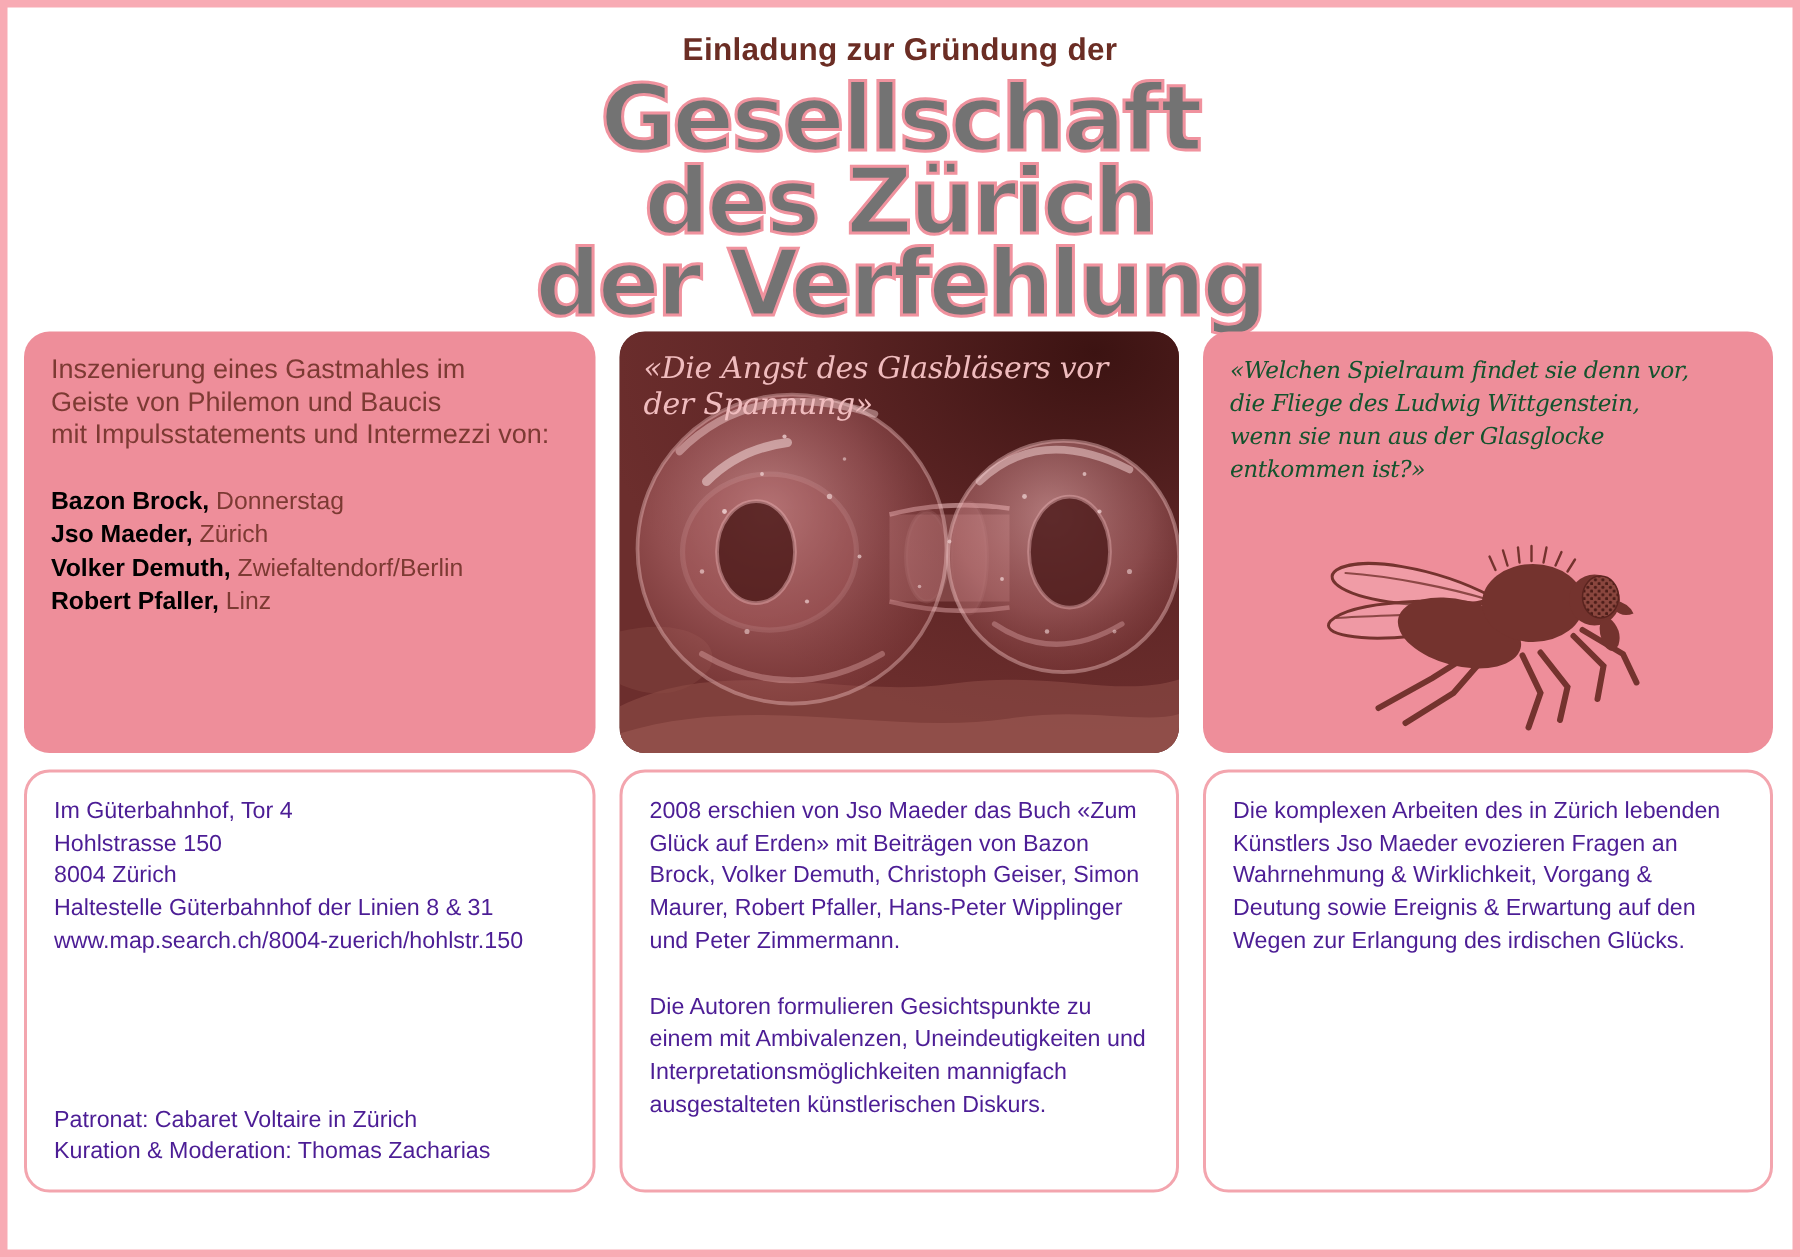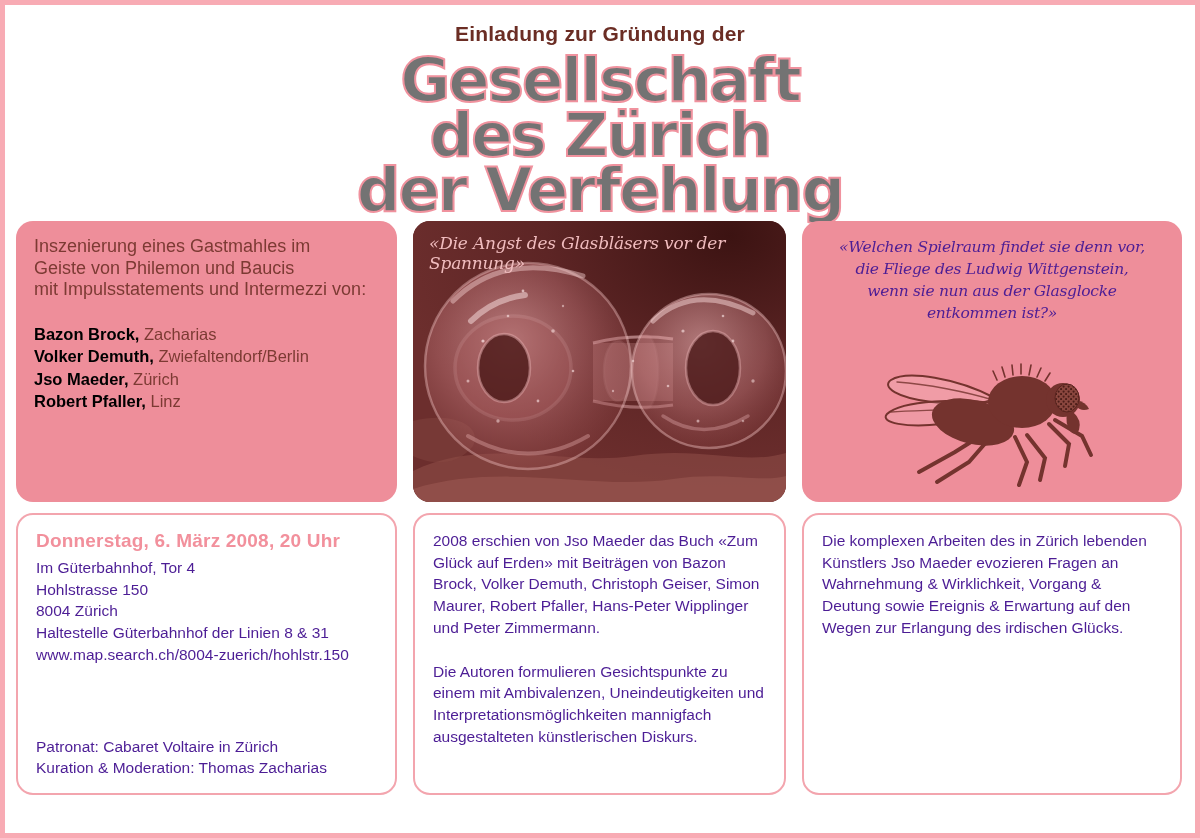--- a/index.html
+++ b/index.html
@@ -52,29 +52,28 @@
   }
   .speakers{margin-top:22px;font-size:16.5px;line-height:22.3px;}
   .speaker .name{font-weight:bold;color:#000000;}
   .speaker .place{color:#7c3a33;}
   
   .photo-panel{position:relative;background:#652a29;padding:0;}
   .photo-panel svg{position:absolute;inset:0;width:100%;height:100%;}
   .photo-caption{
     position:absolute;top:12px;left:16px;right:10px;z-index:2;
     font-family:"DejaVu Serif",serif;font-style:italic;
-    font-size:17px;letter-spacing:-0.2px;
+    font-size:20px;letter-spacing:-0.2px;
     color:#f0bcbe;
   }
   
   .fly-quote{
     font-family:"DejaVu Serif",serif;font-style:italic;
     font-size:15.5px;line-height:22px;letter-spacing:-0.3px;
-    color:#4c1d95;
-    text-align:center;
+    color:#14532d;
   }
   .fly-wrap{margin-top:16px;text-align:center;}
   
   .body-text{font-size:15.5px;line-height:21.7px;color:#4c1d95;}
   .event-date{font-size:19px;font-weight:bold;color:#f2909c;margin-bottom:5px;letter-spacing:.2px;}
   .event-credits{margin-top:auto;}
   .para{margin:0 0 22px 0;}
   .para:last-child{margin-bottom:0;}
 </style>
 </head>
@@ -93,29 +92,29 @@
 
   <div class="grid">
 
     <div class="panel pink">
       <div class="program-intro lines">Inszenierung eines Gastmahles im
 Geiste von Philemon und Baucis
 mit Impulsstatements und Intermezzi von:</div>
       <div class="speakers">
         <div class="speaker">
           <span class="name">Bazon Brock,</span>
-          <span class="place">Zacharias</span>
+          <span class="place">Donnerstag</span>
+        </div>
+        <div class="speaker">
+          <span class="name">Jso Maeder,</span>
+          <span class="place">Zürich</span>
         </div>
         <div class="speaker">
           <span class="name">Volker Demuth,</span>
           <span class="place">Zwiefaltendorf/Berlin</span>
-        </div>
-        <div class="speaker">
-          <span class="name">Jso Maeder,</span>
-          <span class="place">Zürich</span>
         </div>
         <div class="speaker">
           <span class="name">Robert Pfaller,</span>
           <span class="place">Linz</span>
         </div>
       </div>
     </div>
 
     <div class="panel photo-panel">
       <svg viewBox="0 0 373 281" preserveAspectRatio="none">
@@ -231,21 +230,20 @@
               <path d="M160,37 l4,-9"></path>
             <path d="M168,41 l5,-8"></path>
           </g>
 
           <ellipse cx="190" cy="58" rx="12" ry="14" fill="url(#eyeDots)" stroke="#5a241f" stroke-width="1"></ellipse>
         </svg>
       </div>
     </div>
 
     <div class="panel card">
-      <div class="event-date">Donnerstag, 6. März 2008, 20 Uhr</div>
       <div class="body-text lines">Im Güterbahnhof, Tor 4
 Hohlstrasse 150
 8004 Zürich
 Haltestelle Güterbahnhof der Linien 8 &amp; 31
 www.map.search.ch/8004-zuerich/hohlstr.150</div>
       <div class="body-text lines event-credits">Patronat: Cabaret Voltaire in Zürich
 Kuration &amp; Moderation: Thomas Zacharias</div>
     </div>
 
     <div class="panel card">

